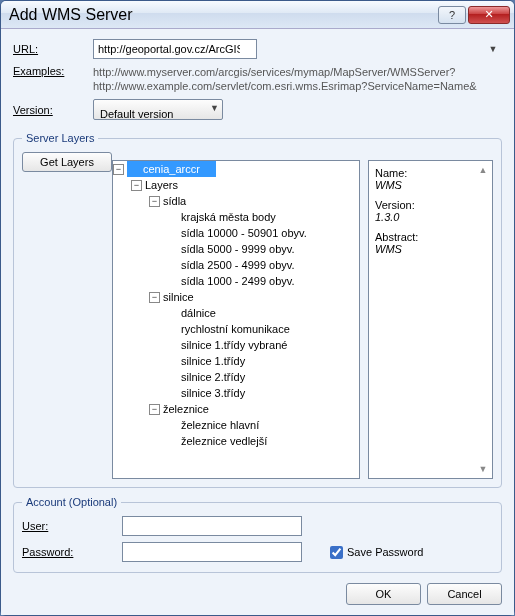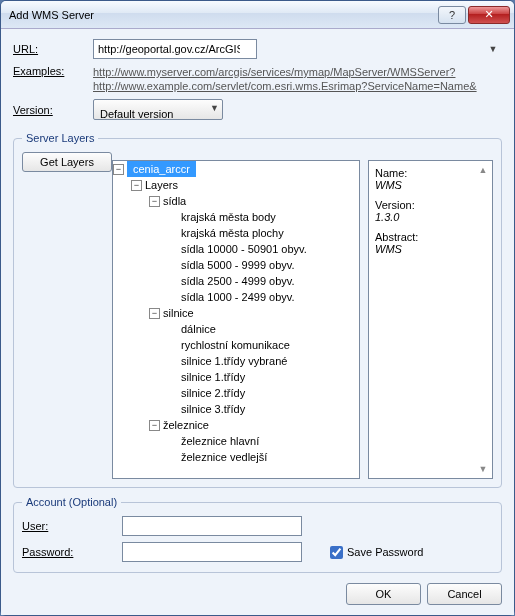--- a/index.html
+++ b/index.html
@@ -23,21 +23,21 @@
   }
   .titlebar {
     height: 28px;
     background: linear-gradient(to bottom, #f7fbff 0%, #dfe9f5 45%, #cfdcee 46%, #dde8f5 100%);
     border-bottom: 1px solid #aac;
     display: flex;
     align-items: center;
     padding: 0 4px 0 8px;
     border-radius: 5px 5px 0 0;
   }
-  .titlebar .title { flex: 1; color: #000; font-size: 11px; }
+  .titlebar .title { flex: 1; color: #000; font-size: 16px; }
   .titlebar .btn {
     width: 28px; height: 18px; margin-left: 2px;
     border: 1px solid #7a8aa0; border-radius: 3px;
     background: linear-gradient(to bottom, #f2f6fb, #d6e2f0);
     display: flex; align-items: center; justify-content: center;
     font-size: 11px; color: #333; cursor: default;
   }
   .titlebar .btn.close {
     background: linear-gradient(to bottom, #e99, #c94040 45%, #b42020 46%, #d05050);
     border-color: #8a2a2a; color: #fff; width: 42px;
@@ -56,21 +56,21 @@
     flex: 1; height: 20px; border: 1px solid #7a8aa0;
     background: #fff; font-size: 11px; padding: 1px 16px 1px 4px;
     position: relative;
   }
   .url-wrap { flex:1; position: relative; }
   .url-drop {
     position: absolute; right: 2px; top: 2px; width: 14px; height: 16px;
     display:flex; align-items:center; justify-content:center; color:#444;
     font-size: 9px;
   }
-  .examples-text { color: #555; line-height: 14px; text-decoration: underline; }
+  .examples-text { color: #555; line-height: 14px; }
   .version-select {
     width: 130px; height: 21px; border: 1px solid #7a8aa0;
     background: linear-gradient(to bottom,#fdfdfd,#e6e6e6);
     padding: 9px 18px 1px 6px; position: relative; border-radius: 2px;
     display: flex; align-items: center;
   }
   .version-wrap { position: relative; width: 130px; }
   .version-drop {
     position: absolute; right: 4px; top: 4px; font-size: 9px; color:#444;
   }
@@ -100,21 +100,21 @@
   .tree-pane ul { list-style:none; margin:0; padding:0; }
   .tree-pane li { white-space: nowrap; line-height: 16px; }
   .tree-pane li > .node { display:flex; align-items:center; height:16px; }
   .exp {
     width:11px; height:11px; border:1px solid #888;
     margin-right:3px; font-size:9px; line-height:9px; text-align:center;
     background:#fff; color:#333;
     display:inline-flex; align-items:center; justify-content:center;
   }
   .noexp { width:14px; display:inline-block; }
-  .sel { background:#3399ff; color:#fff; padding:0 6px; }
+  .sel { background:#3399ff; color:#fff; padding:0 16px; }
   .info-pane .k { margin-top:2px; }
   .info-pane .v { margin-bottom:8px;font-style:italic; }
   fieldset.acc {
     border:1px solid #b8c4d8; border-radius:4px;
     margin:8px 0 0 0; padding:8px 8px 10px 8px;
   }
   .txt {
     height:20px; border:1px solid #7a8aa0; background:#fff;
     padding:1px 4px; width:180px;
   }
@@ -210,26 +210,20 @@
                           <ul style="padding-left: 18px;">
                             <li>
                               <div class="node">
                                 <span class="noexp"></span>
                                 <span>krajská města body</span>
                               </div>
                             </li>
                             <li>
                               <div class="node">
                                 <span class="noexp"></span>
-                                <span>krajská města plochy</span>
-                              </div>
-                            </li>
-                            <li>
-                              <div class="node">
-                                <span class="noexp"></span>
                                 <span>sídla 10000 - 50901 obyv.</span>
                               </div>
                             </li>
                             <li>
                               <div class="node">
                                 <span class="noexp"></span>
                                 <span>sídla 5000 - 9999 obyv.</span>
                               </div>
                             </li>
                             <li>

